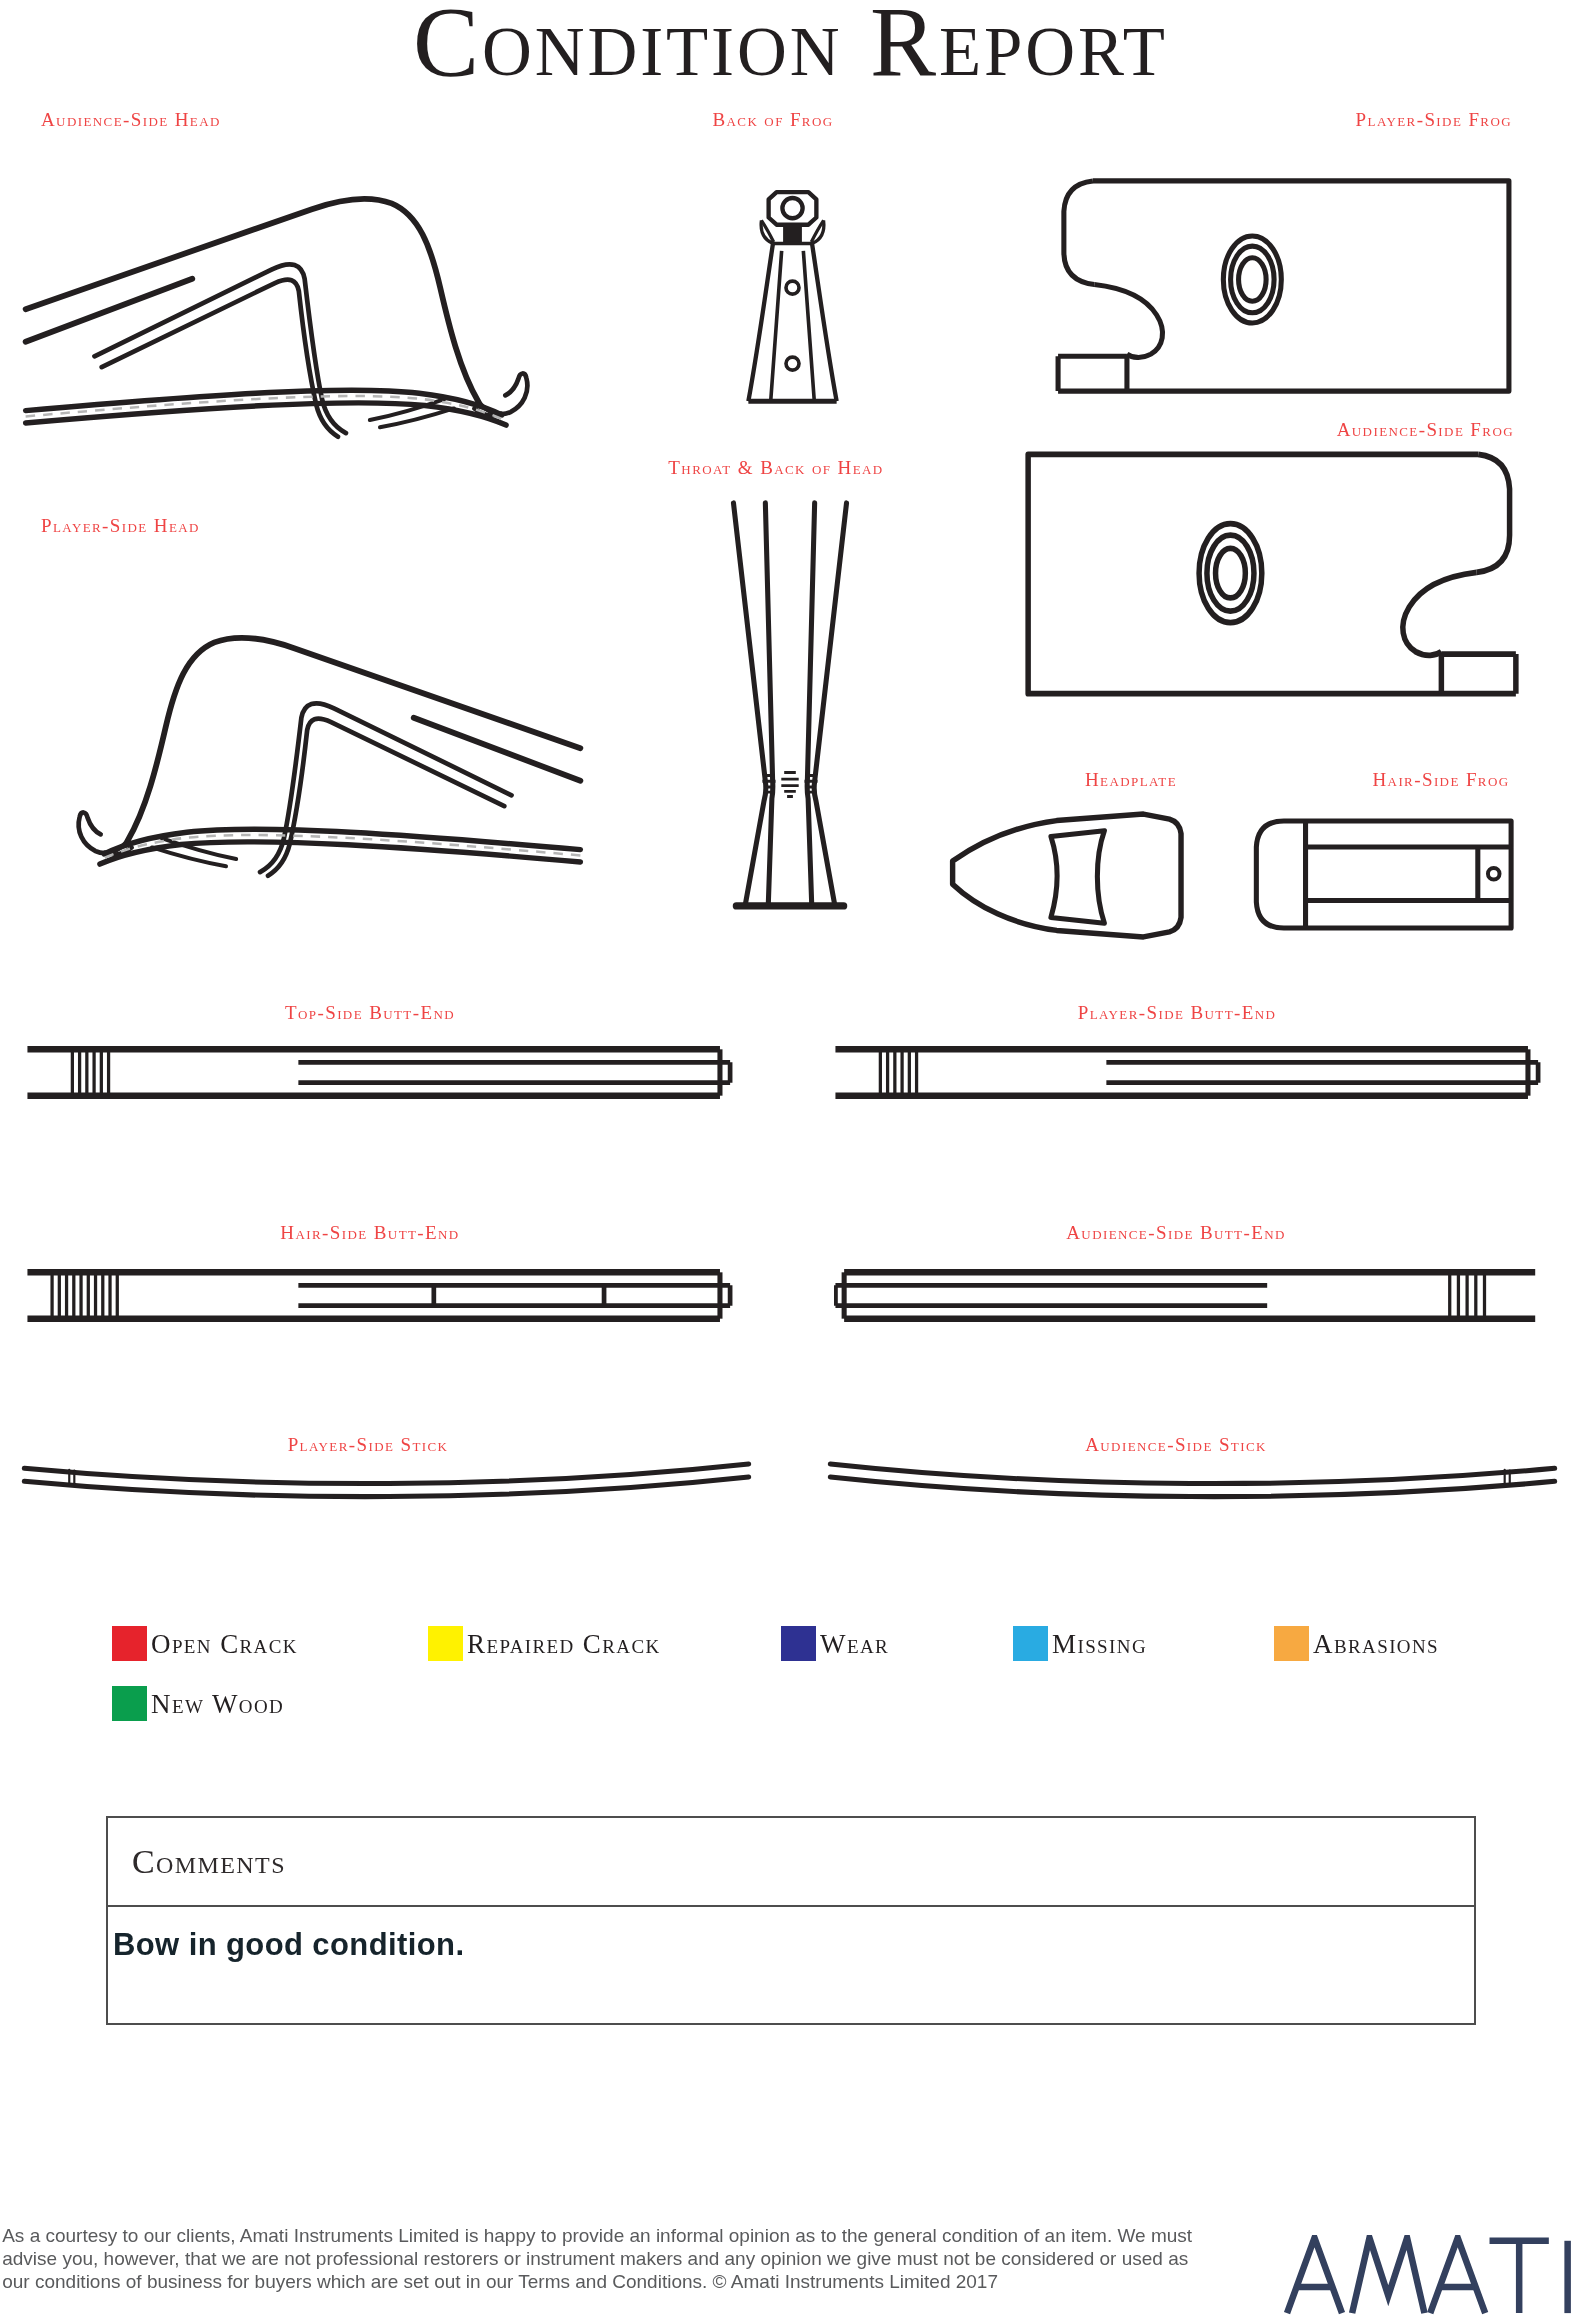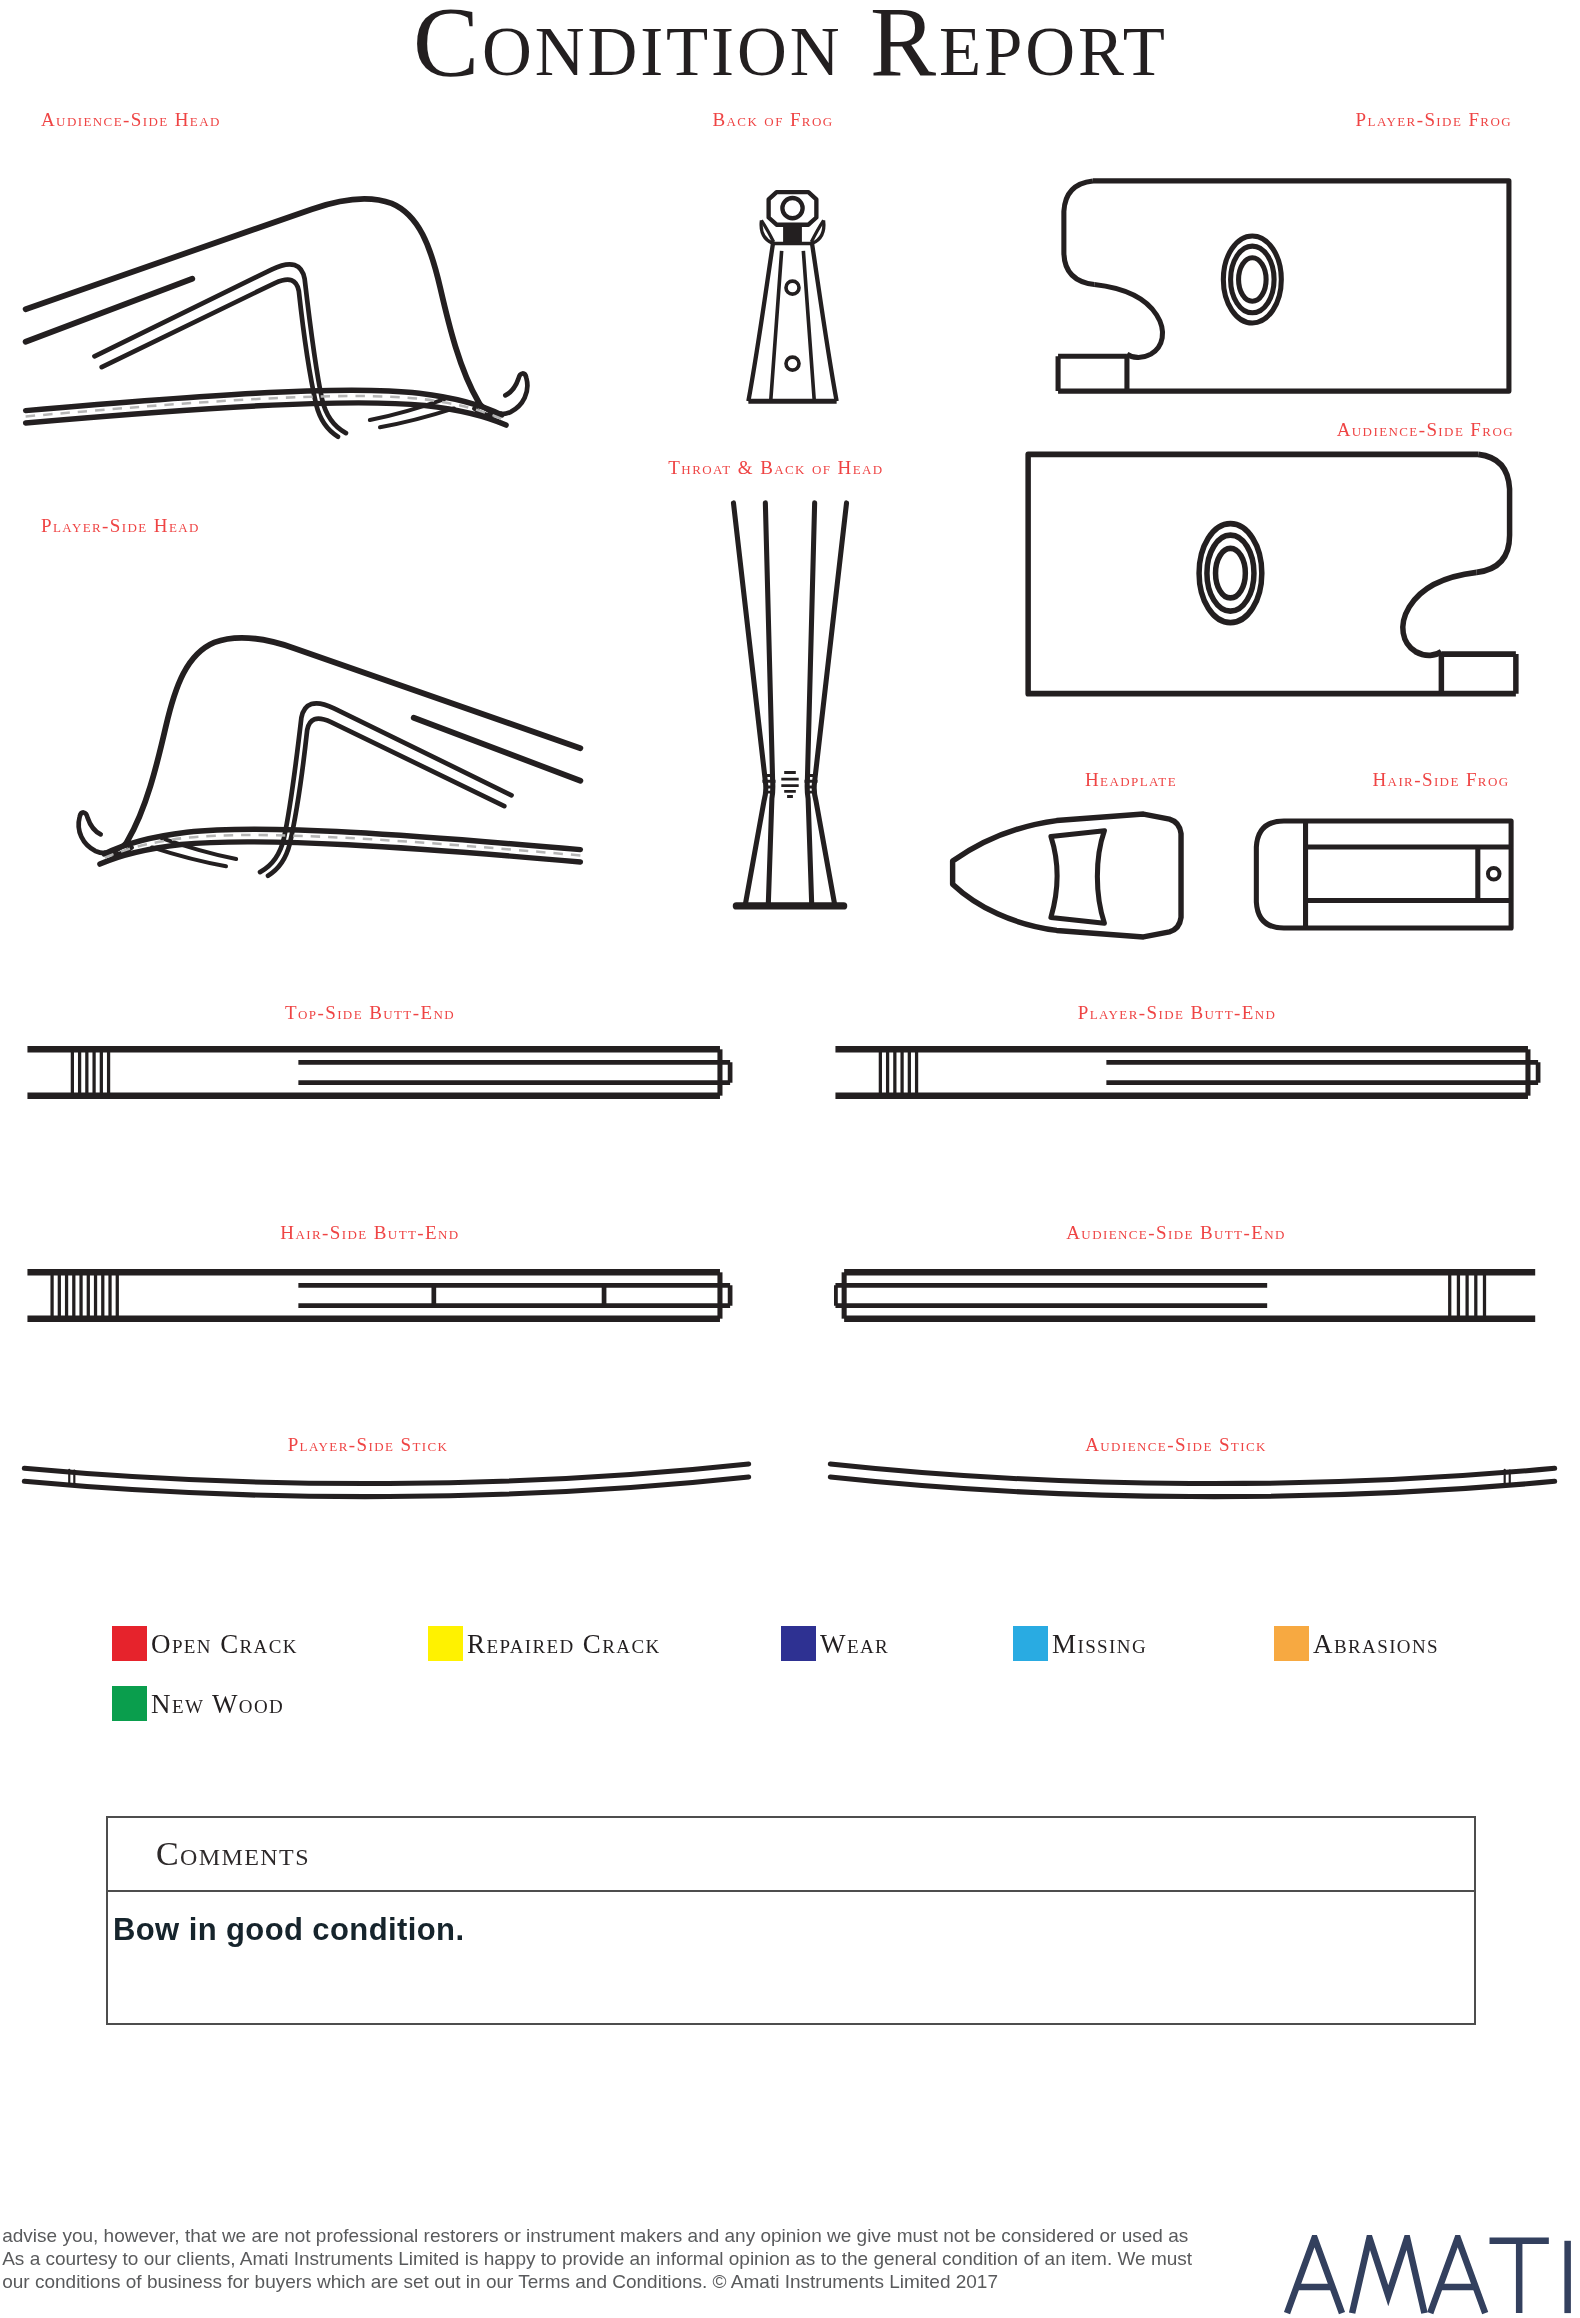--- a/index.html
+++ b/index.html
@@ -28,22 +28,22 @@
   .swatch{width:35px;height:35px;display:block;flex:0 0 auto;}
   .legend-label{
     font-size:27px;line-height:1;font-variant:small-caps;letter-spacing:1.4px;
     white-space:nowrap;color:#231f20;padding-top:1.4px;
   }
   .comments-box{
     position:absolute;left:106px;top:1816px;width:1370px;height:209px;
     border:2.2px solid #4d4d4d;box-sizing:border-box;background:#fff;
   }
   .comments-header{
-    height:74px;border-bottom:2.2px solid #4d4d4d;box-sizing:border-box;
-    display:flex;align-items:center;padding-left:48px;
+    height:89px;border-bottom:2.2px solid #4d4d4d;box-sizing:border-box;
+    display:flex;align-items:center;padding-left:24px;
   }
   .comments-heading{
     font-size:34px;line-height:1;font-variant:small-caps;letter-spacing:1.4px;color:#2e2a2b;
   }
   .comments-body{
     padding:20px 0 0 5px;
     font-family:"Liberation Sans", sans-serif;
     font-weight:700;font-size:31px;letter-spacing:0.4px;color:#16242c;
   }
   .footer-text{
@@ -265,22 +265,22 @@
 </div>
 
 <div class="comments-box">
   <div class="comments-header">
     <span class="comments-heading">Comments</span>
   </div>
   <div class="comments-body">Bow in good condition.</div>
 </div>
 
 <div class="footer-text">
+  <div>As a courtesy to our clients, Amati Instruments Limited is happy to provide an informal opinion as to the general condition of an item. We must</div>
   <div>advise you, however, that we are not professional restorers or instrument makers and any opinion we give must not be considered or used as</div>
-  <div>As a courtesy to our clients, Amati Instruments Limited is happy to provide an informal opinion as to the general condition of an item. We must</div>
   <div>our conditions of business for buyers which are set out in our Terms and Conditions. © Amati Instruments Limited 2017</div>
 </div>
 
 <svg style="left:1281px;top:2235px" width="297" height="81" viewBox="0 0 410 112" aria-label="AMATI">
   <g fill="none" stroke="#33405e" stroke-width="9" stroke-linejoin="miter">
     <path d="M 8 108 L 46 4 L 84 108"></path>
     <path d="M 23 72 H 69"></path>
     <path d="M 98 108 L 122 4 L 148 84 L 174 4 L 198 108"></path>
     <path d="M 206 108 L 244 4 L 282 108"></path>
     <path d="M 221 72 H 267"></path>

